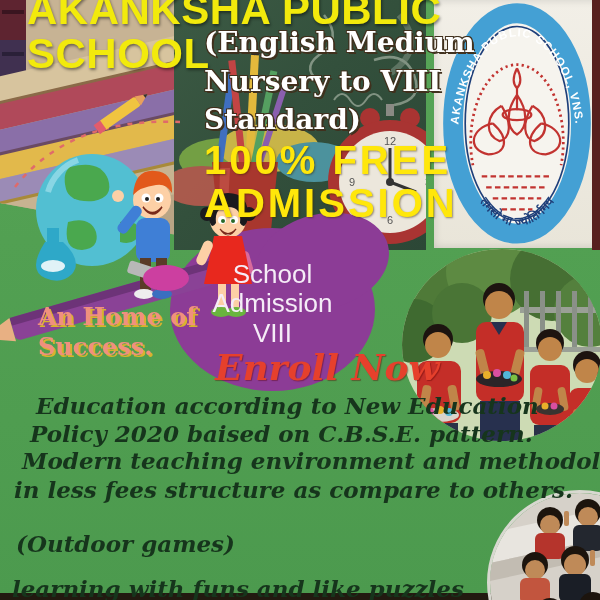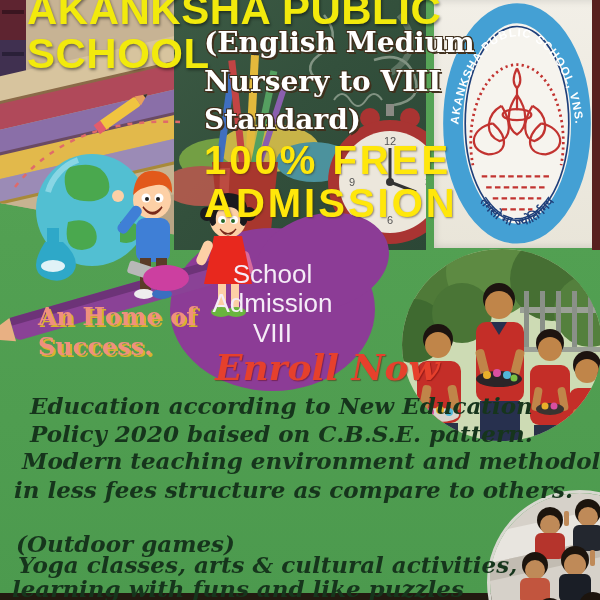--- a/index.html
+++ b/index.html
@@ -416,21 +416,20 @@
     <div>VIII</div>
   </div>
 
   <div class="abs enroll">Enroll Now</div>
 
   <div class="abs tagline">
     <div>An Home of</div>
     <div>Success.</div>
   </div>
 
-  <div class="abs body-line" style="left:30px;top:392px;">Education according to New Education</div>
+  <div class="abs body-line" style="left:36px;top:392px;">Education according to New Education</div>
   <div class="abs body-line" style="left:30px;top:420px;">Policy 2020 baised on C.B.S.E. pattern.</div>
   <div class="abs body-line" style="left:22px;top:447px;">Modern teaching environment and methodologies</div>
   <div class="abs body-line" style="left:14px;top:476px;">in less fees structure as compare to others.</div>
   <div class="abs body-line" style="left:16px;top:530px;">(Outdoor games)</div>
-  <div class="abs body-line" style="left:18px;top:551px;">Yoga classes, arts &amp; cultural activities,</div>
   <div class="abs body-line" style="left:12px;top:575px;">learning with funs and like puzzles</div>
 
 </div>
 
 </body></html>

